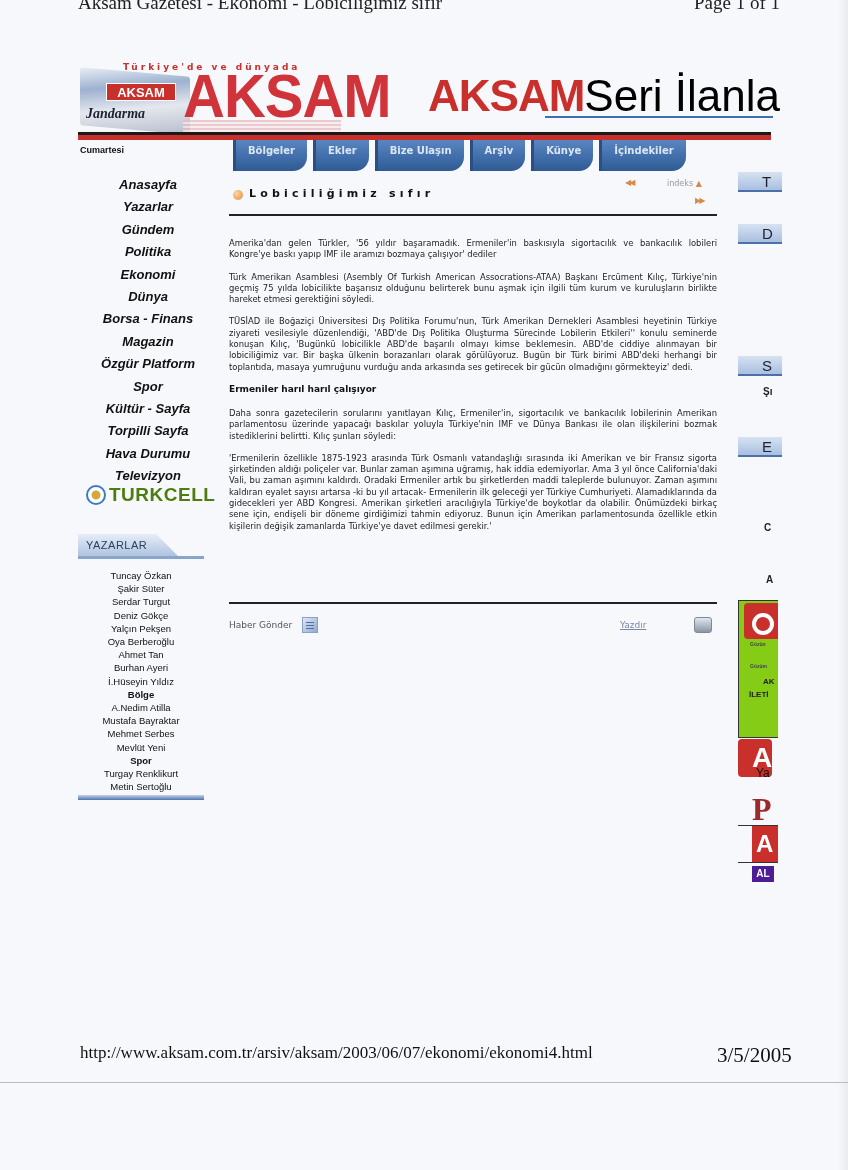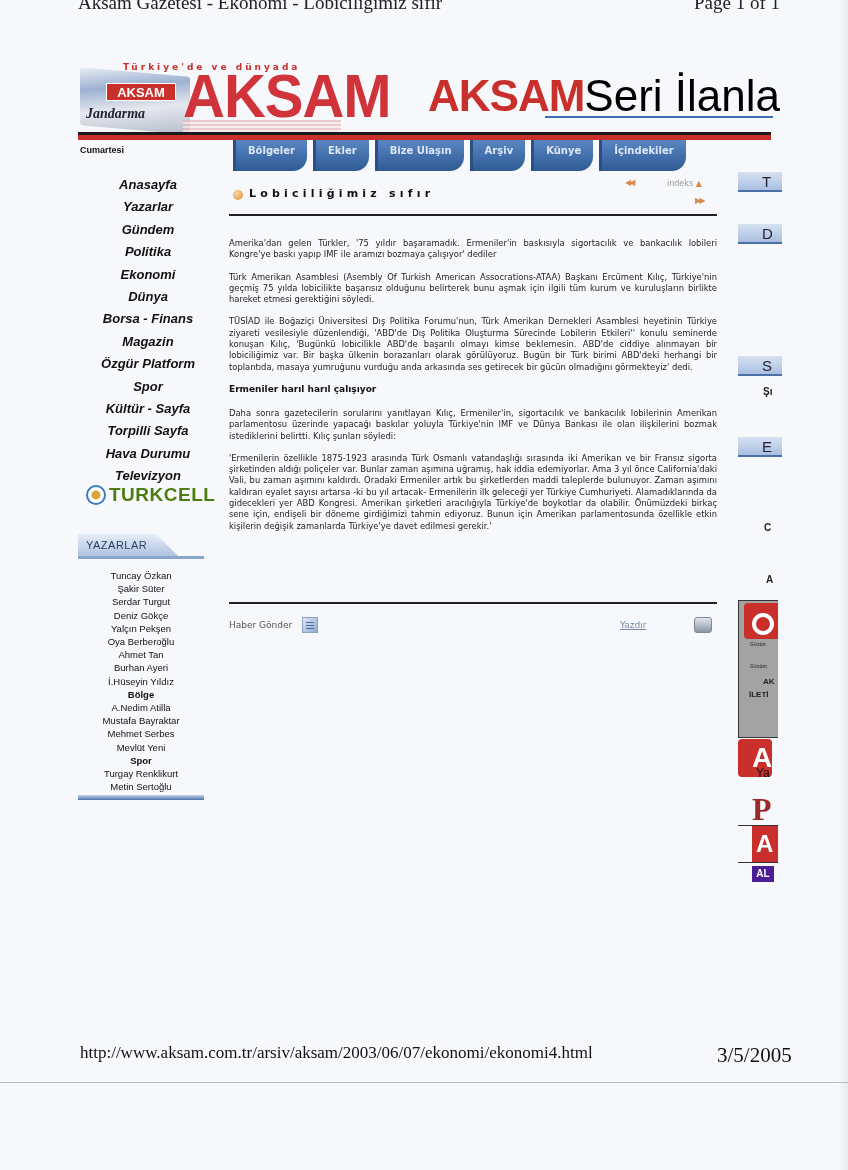--- a/index.html
+++ b/index.html
@@ -69,21 +69,21 @@
     .icon-mail::after { content:""; position:absolute; left:3px; top:4px; width:8px; height:1px; background:#4b6ea8; box-shadow:0 3px 0 #4b6ea8,0 6px 0 #4b6ea8; }
     .print { position:absolute; left:620px; top:617px; display:flex; align-items:center; gap:48px; cursor:pointer; }
     .print-label { font-family:"DejaVu Sans", sans-serif; font-size:9px; color:#7a8aa5; text-decoration:underline; }
     .icon-printer { width:18px; height:16px; background:linear-gradient(180deg,#e2e6ec,#8a95a6); border-radius:3px; border:1px solid #7d889a; }
 
     
     .rcol { position:absolute; left:738px; top:0; width:110px; height:1030px; overflow:hidden; }
     .rtab { position:absolute; left:0; width:44px; height:20px; background:linear-gradient(180deg,#d7e2f2,#a8bfe0); border-bottom:2px solid #4d70a8; }
     .rtab span { position:absolute; left:24px; top:1px; font-family:"Liberation Sans", sans-serif; font-size:15px; color:#223; }
     .rtext { position:absolute; font-family:"Liberation Sans", sans-serif; font-weight:bold; font-size:10px; color:#222; }
-    .rad { position:absolute; left:0; top:600px; width:40px; height:138px; border:1px solid #333; border-right:none; background:#a3a3a3; }
+    .rad { position:absolute; left:0; top:600px; width:40px; height:138px; border:1px solid #333; border-right:none; background:#84cc16; }
     .rad-logo { position:absolute; left:5px; top:2px; width:34px; height:36px; background:#c9302c; border-radius:4px 0 0 4px; }
     .rad-logo::after { content:""; position:absolute; left:8px; top:10px; width:14px; height:14px; border-radius:50%; border:4px solid #fff; }
     .rad-t { position:absolute; font-family:"Liberation Sans", sans-serif; font-size:5px; font-weight:bold; color:#444; }
     .rad-t2 { position:absolute; font-family:"Liberation Sans", sans-serif; font-size:8px; font-weight:bold; color:#222; }
     .rbigA { position:absolute; left:0; top:739px; width:34px; height:38px; background:#c9302c; border-radius:4px; color:#fff; font-family:"Liberation Sans", sans-serif; font-weight:bold; font-size:28px; line-height:38px; padding-left:14px; }
     .rYa { position:absolute; left:18px; top:766px; font-family:"Liberation Sans", sans-serif; font-size:12px; color:#111; }
     .rP { position:absolute; left:14px; top:791px; font-family:"Liberation Serif", serif; font-weight:bold; font-size:32px; color:#9b2b2b; }
     .rline { position:absolute; left:0; height:1px; background:#333; width:40px; }
     .rA2 { position:absolute; left:14px; top:826px; width:26px; height:36px; background:#c9302c; color:#fff; font-family:"Liberation Sans", sans-serif; font-weight:bold; font-size:24px; line-height:36px; padding-left:4px; }
     .rAL { position:absolute; left:14px; top:866px; width:22px; height:16px; background:#4c1d95; color:#fff; font-family:"Liberation Sans", sans-serif; font-weight:bold; font-size:10px; line-height:16px; text-align:center; }
@@ -172,21 +172,21 @@
 
 <div class="article">
   <div class="art-header">
     <span class="bullet"></span>
     <span class="art-title">Lobiciliğimiz sıfır</span>
     <span class="nav-prev">◀◀</span>
     <span class="nav-index"><span>indeks</span> <span class="nav-index-arrow">▲</span></span>
     <span class="nav-next">▶▶</span>
   </div>
   <div class="art-rule"></div>
-  <p class="para lead">Amerika'dan gelen Türkler, '75 yıldır başaramadık. Ermeniler'in baskısıyla sigortacılık ve bankacılık lobileri Kongre'ye baskı yapıp IMF ile aramızı bozmaya çalışıyor' dediler</p>
+  <p class="para lead">Amerika'dan gelen Türkler, '56 yıldır başaramadık. Ermeniler'in baskısıyla sigortacılık ve bankacılık lobileri Kongre'ye baskı yapıp IMF ile aramızı bozmaya çalışıyor' dediler</p>
   <p class="para">Türk Amerikan Asamblesi (Asembly Of Turkish American Assocrations-ATAA) Başkanı Ercüment Kılıç, Türkiye'nin geçmiş 75 yılda lobicilikte başarısız olduğunu belirterek bunu aşmak için ilgili tüm kurum ve kuruluşların birlikte hareket etmesi gerektiğini söyledi.</p>
   <p class="para">TÜSİAD ile Boğaziçi Üniversitesi Dış Politika Forumu'nun, Türk Amerikan Dernekleri Asamblesi heyetinin Türkiye ziyareti vesilesiyle düzenlendiği, 'ABD'de Dış Politika Oluşturma Sürecinde Lobilerin Etkileri'' konulu seminerde konuşan Kılıç, 'Bugünkü lobicilikle ABD'de başarılı olmayı kimse beklemesin. ABD'de ciddiye alınmayan bir lobiciliğimiz var. Bir başka ülkenin borazanları olarak görülüyoruz. Bugün bir Türk birimi ABD'deki herhangi bir toplantıda, masaya yumruğunu vurduğu anda arkasında ses getirecek bir gücün olmadığını görmekteyiz' dedi.</p>
   <div class="subhead">Ermeniler harıl harıl çalışıyor</div>
   <p class="para">Daha sonra gazetecilerin sorularını yanıtlayan Kılıç, Ermeniler'in, sigortacılık ve bankacılık lobilerinin Amerikan parlamentosu üzerinde yapacağı baskılar yoluyla Türkiye'nin IMF ve Dünya Bankası ile olan ilişkilerini bozmak istediklerini belirtti. Kılıç şunları söyledi:</p>
   <p class="para">'Ermenilerin özellikle 1875-1923 arasında Türk Osmanlı vatandaşlığı sırasında iki Amerikan ve bir Fransız sigorta şirketinden aldığı poliçeler var. Bunlar zaman aşımına uğramış, hak iddia edemiyorlar. Ama 3 yıl önce California'daki Vali, bu zaman aşımını kaldırdı. Oradaki Ermeniler artık bu şirketlerden maddi taleplerde bulunuyor. Zaman aşımını kaldıran eyalet sayısı artarsa -ki bu yıl artacak- Ermenilerin ilk geleceği yer Türkiye Cumhuriyeti. Alamadıklarında da gidecekleri yer ABD Kongresi. Amerikan şirketleri aracılığıyla Türkiye'de boykotlar da olabilir. Önümüzdeki birkaç sene için, endişeli bir döneme girdiğimizi tahmin ediyoruz. Bunun için Amerikan parlamentosunda özellikle etkin kişilerin değişik zamanlarda Türkiye'ye davet edilmesi gerekir.'</p>
 </div>
 <div class="art-rule2"></div>
 
 <div class="send">
   <span class="send-label">Haber Gönder</span>

